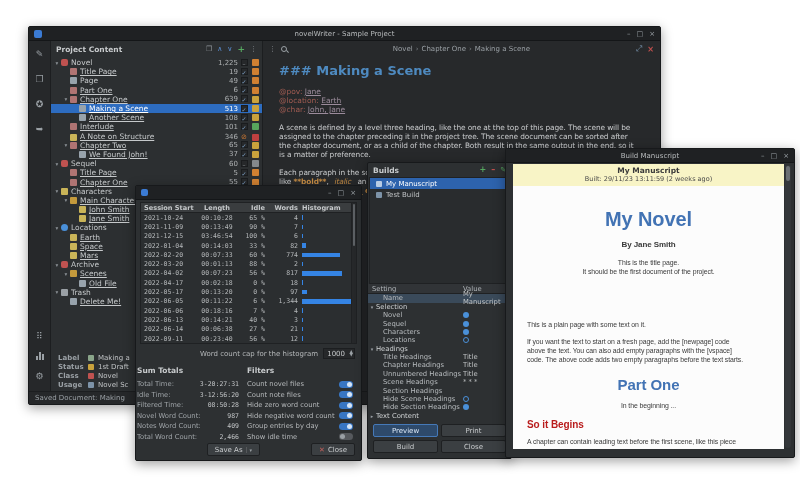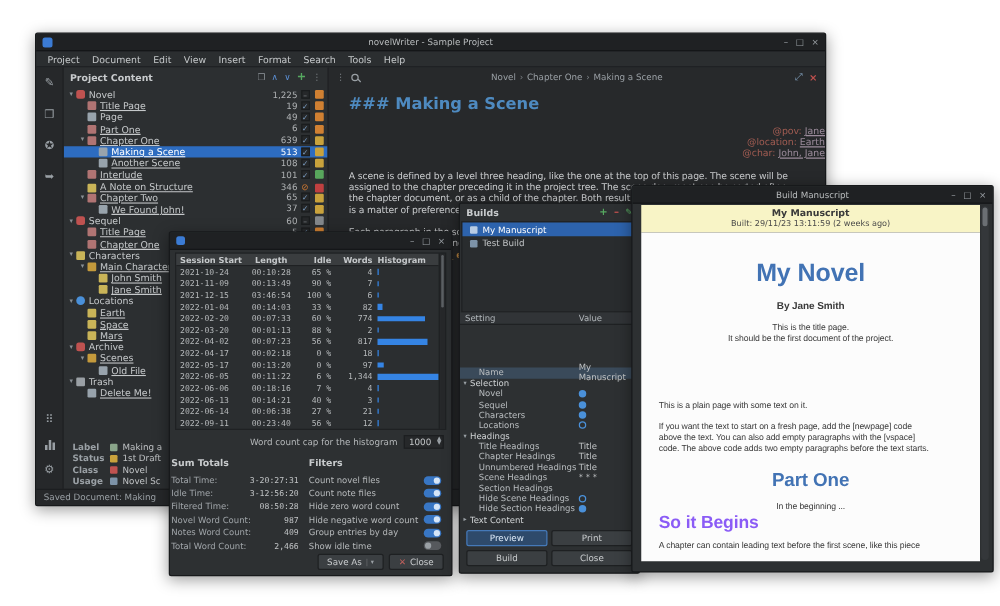--- a/index.html
+++ b/index.html
@@ -66,21 +66,21 @@
   .dots{color:#8f959a;font-size:7px;}
   .lens{width:6px;height:6px;border:1px solid #9aa0a5;border-radius:50%;position:relative;flex:0 0 auto;}
   .lens::after{content:"";position:absolute;width:3px;height:1px;background:#9aa0a5;
     transform:rotate(45deg);right:-3px;bottom:-1px;}
   .crumb{flex:1;text-align:center;font-size:7px;color:#9aa0a5;white-space:nowrap;overflow:hidden;}
   .crumb .sep{margin:0 3px;color:#7d8287;}
   .dmax{color:#7f9db9;font-size:8px;}
   .dclose{color:#c0504e;font-size:8px;font-weight:bold;}
   .doc-content{padding:3px 0 0 16px;overflow:hidden;}
   .doc-h{font-size:13px;font-weight:bold;color:#4e8ac0;margin:3px 0 9px 0;}
-  .tag-line{font-size:7.5px;line-height:9px;text-align:right;}
+  .tag-line{font-size:7.5px;line-height:9px;}
   .tag-line .tk{color:#a15c52;}
   .tag-line .tv{color:#9b8b9b;text-decoration:underline;}
   .bodyblock{margin-top:9px;}
   .body-line{font-size:7.4px;line-height:9px;color:#c9cbcd;letter-spacing:-0.1px;white-space:nowrap;}
   .md-b{color:#c78d45;font-weight:bold;}
   .md-i{color:#c78d45;font-style:italic;}
   .md-bi{color:#c78d45;font-weight:bold;font-style:italic;}
 
   .statusbar{height:13px;background:#26282a;border-top:1px solid #1c1e20;flex:0 0 auto;
     display:flex;align-items:center;padding:0 6px;}
@@ -117,21 +117,21 @@
   .totrow .tl{font-size:6.8px;color:#9fa4a8;white-space:nowrap;}
   .totrow .tv{font-size:6.5px;color:#c0c3c5;font-family:"DejaVu Sans Mono",monospace;}
   .filrow{display:flex;justify-content:space-between;align-items:center;height:10.5px;padding-right:2px;}
   .filrow .fl{font-size:6.8px;color:#b5b8ba;white-space:nowrap;}
   .toggle{width:14px;height:7px;border-radius:3.5px;background:#56595d;position:relative;flex:0 0 auto;}
   .toggle .knob{position:absolute;top:1px;left:1px;width:5px;height:5px;border-radius:50%;background:#9aa0a5;}
   .toggle.on{background:#3876c4;}
   .toggle.on .knob{left:auto;right:1px;background:#d5e5f7;}
   .dlg-buttons{position:absolute;bottom:4px;right:6px;display:flex;gap:4px;}
   .btn{height:13px;background:#3b3f42;border:1px solid #1e2022;border-radius:2px;font-size:7px;
-    color:#c9ccce;display:flex;align-items:center;padding:0 7px;gap:3px;white-space:nowrap;}
+    color:#c9ccce;display:flex;align-items:center;padding:0 7px;gap:3px;white-space:nowrap;margin-left:47px;}
   .btn .xmark{color:#c0605c;font-size:7px;}
   .btn .dd{border-left:1px solid #55585b;padding-left:3px;font-size:5px;color:#9aa0a5;}
 
   
   #buildspanel{left:367px;top:162px;width:145px;height:297px;z-index:3;}
   .builds-header{height:14px;display:flex;align-items:center;padding:0 5px;gap:5px;flex:0 0 auto;}
   .builds-header .bh-title{font-size:7.5px;font-weight:bold;color:#c8cbcd;flex:1;}
   .bic{font-size:8px;line-height:14px;}
   .bic.add{color:#56a860;font-weight:bold;}
   .bic.rem{color:#c0504e;font-weight:bold;}
@@ -139,21 +139,21 @@
   .builds-list{flex:1;background:#292c2e;border:1px solid #1f2123;margin:0 1px;min-height:0;}
   .blrow{display:flex;align-items:center;height:11px;padding-left:6px;gap:4px;font-size:7px;color:#c0c3c5;}
   .blrow.sel{background:#2d63ad;color:#ffffff;}
   .blrow .bli{width:6px;height:6px;border-radius:1px;background:#7d93a8;flex:0 0 auto;}
   .blrow.sel .bli{background:#b8cce4;}
   .builds-table{flex:0 0 auto;}
   .bt-head{display:flex;height:10px;align-items:center;border-bottom:1px solid #1f2123;background:#313437;}
   .bt-head .h1{flex:1;padding-left:4px;font-size:6.8px;color:#b0b5b9;}
   .bt-head .h2{width:48px;font-size:6.8px;color:#b0b5b9;}
   .btrow{display:flex;align-items:center;height:8.4px;}
-  .btrow.selrow{background:#3a4a5a;margin-top:34px;}
+  .btrow.selrow{background:#3a4a5a;}
   .btrow .ga{width:8px;text-align:center;font-size:5px;color:#9aa0a5;flex:0 0 auto;}
   .btrow .lbl{flex:1;font-size:6.8px;color:#b8bcbf;white-space:nowrap;overflow:hidden;}
   .btrow .lbl.grp{color:#cfd2d4;}
   .btrow .val{width:48px;font-size:6.8px;color:#c0c3c5;display:flex;align-items:center;}
   .dot{width:6px;height:6px;border-radius:50%;}
   .dot.filled{background:#4a90d9;}
   .dot.outline{border:1px solid #4a90d9;}
   .builds-buttons{flex:0 0 auto;display:grid;grid-template-columns:1fr 1fr;gap:3px;padding:4px 5px 5px 5px;}
   .bbtn{height:13px;background:#3b3f42;border:1px solid #1e2022;border-radius:2px;font-size:7px;
     color:#c9ccce;display:flex;align-items:center;justify-content:center;}
@@ -169,52 +169,41 @@
   .page .pg{font-family:"Liberation Sans",sans-serif;letter-spacing:-0.08px;}
   .nv-title{margin-top:22px;text-align:center;font-size:20px;font-weight:bold;color:#4273b4;}
   .nv-author{margin-top:9px;text-align:center;font-size:8px;font-weight:bold;}
   .nv-line{text-align:center;font-size:6.9px;line-height:9px;}
   .nv-line.first{margin-top:9px;}
   .nv-plain{margin-top:44px;font-size:6.9px;line-height:9px;}
   .nv-para{margin-top:8px;}
   .nv-para div{font-size:6.9px;line-height:9px;white-space:nowrap;}
   .part-title{margin-top:12px;text-align:center;font-size:15px;font-weight:bold;color:#4273b4;}
   .part-sub{margin-top:9px;text-align:center;font-size:6.9px;}
-  .chap-title{font-size:14px;font-weight:bold;color:#8b5cf6;}
+  .chap-title{margin-top:10px;font-size:10px;font-weight:bold;color:#b91c1c;}
   .chap-lines{margin-top:7px;}
   .chap-lines div{font-size:6.9px;line-height:9px;white-space:nowrap;}
   .bm-scroll{position:absolute;right:3px;top:2px;bottom:9px;width:6px;background:#34373a;border-radius:3px;}
   .bm-scroll .thumb{position:absolute;top:1px;left:1px;right:1px;height:15px;background:#6b6f73;border-radius:3px;}
 </style>
 </head>
 <body>
 
 <div class="stage">
 
   <div class="win" id="mainwin">
     <div class="titlebar">
       <span class="appicon"></span>
       <span class="ttl">novelWriter - Sample Project</span>
       <span class="wcs">
           <span class="wc">–</span>
           <span class="wc">□</span>
           <span class="wc">×</span>
         </span>
     </div>
-    <div class="menubar">
-        <span class="menu-item">Project</span>
-        <span class="menu-item">Document</span>
-        <span class="menu-item">Edit</span>
-        <span class="menu-item">View</span>
-        <span class="menu-item">Insert</span>
-        <span class="menu-item">Format</span>
-        <span class="menu-item">Search</span>
-        <span class="menu-item">Tools</span>
-        <span class="menu-item">Help</span>
-      </div>
     <div class="mainbody">
       <div class="rail">
           <span class="ric">✎</span>
           <span class="ric">❐</span>
           <span class="ric">✪</span>
           <span class="ric">➥</span>
           <span class="spacer"></span>
           <span class="ric bot">⠿</span>
           <span class="ric bot">
             <span class="chart-ic">

